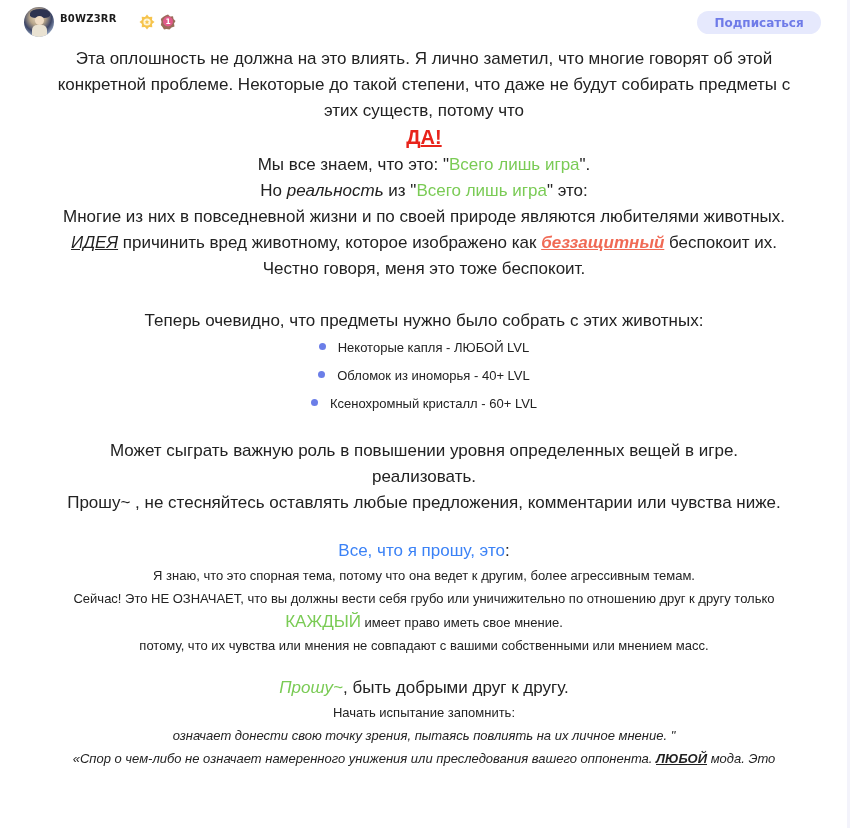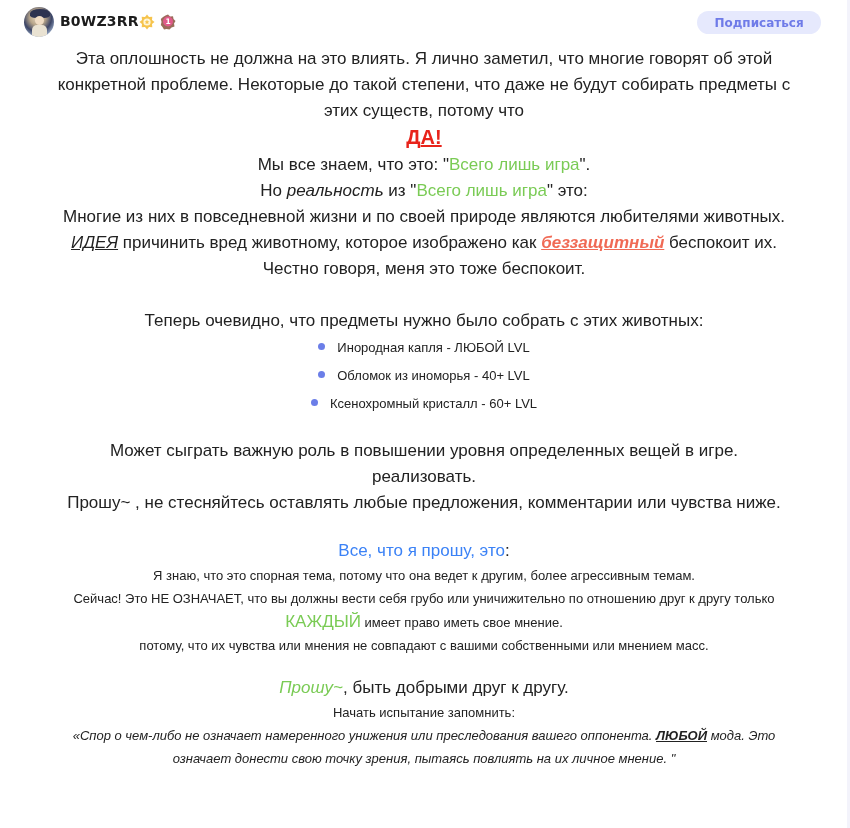--- a/index.html
+++ b/index.html
@@ -13,21 +13,21 @@
     .avatar {
       position: absolute; left: 24px; top: 7px; width: 30px; height: 30px; border-radius: 50%;
       background: radial-gradient(circle at 45% 35%, #e8d9c2 0%, #b7a58a 30%, #3c4566 55%, #9fb3cf 80%, #d9e2ee 100%);
       overflow: hidden;
     }
     .avatar .hat { position: absolute; left: 6px; top: 2px; width: 20px; height: 9px; border-radius: 50% 50% 30% 30%; background: #2d3350; }
     .avatar .face { position: absolute; left: 11px; top: 9px; width: 9px; height: 9px; border-radius: 50%; background: #f0dcc4; }
     .avatar .body { position: absolute; left: 8px; top: 18px; width: 15px; height: 14px; border-radius: 5px 5px 0 0; background: #e9e2d2; }
     .username {
       position: absolute; left: 60px; top: 13px; font-family: "DejaVu Sans", sans-serif;
-      font-weight: bold; font-size: 14px; color: #1c1c1c; letter-spacing: 0.2px;
+      font-weight: bold; font-size: 10px; color: #1c1c1c; letter-spacing: 0.2px;
     }
     .badge-star { position: absolute; left: 139px; top: 14px; width: 16px; height: 16px; }
     .badge-level { position: absolute; left: 160px; top: 14px; width: 16px; height: 16px; }
     .subscribe {
       position: absolute; left: 697px; top: 11px; width: 124px; height: 23px; border-radius: 12px;
       background: #e6e9fd; border: none; color: #6f7be8; font-family: "DejaVu Sans", sans-serif;
       font-weight: bold; font-size: 12px; cursor: pointer; padding: 0;
     }
     .content { position: absolute; left: 0; top: 46px; width: 848px; text-align: center; }
     .p { font-size: 17px; line-height: 26px; margin: 0; color: #222; }
@@ -88,21 +88,21 @@
   <p class="p">Многие из них в повседневной жизни и по своей природе являются любителями животных.</p>
   <p class="p">
     <span class="idea">ИДЕЯ</span><span> причинить вред животному, которое изображено как </span><span class="salmon">беззащитный</span><span> беспокоит их.</span>
   </p>
   <p class="p">Честно говоря, меня это тоже беспокоит.</p>
 
   <div class="gap"></div>
 
   <p class="p">Теперь очевидно, что предметы нужно было собрать с этих животных:</p>
   <ul class="items">
-    <li><span class="dot"></span><span>Инородная капля - ЛЮБОЙ LVL</span></li>
+    <li><span class="dot"></span><span>Некоторые капля - ЛЮБОЙ LVL</span></li>
     <li><span class="dot"></span><span>Обломок из иноморья - 40+ LVL</span></li>
     <li><span class="dot"></span><span>Ксенохромный кристалл - 60+ LVL</span></li>
   </ul>
 
   <div class="gap" style="height:20px"></div>
 
   <p class="p">Может сыграть важную роль в повышении уровня определенных вещей в игре.</p>
   <p class="p">реализовать.</p>
   <p class="p">Прошу~ , не стесняйтесь оставлять любые предложения, комментарии или чувства ниже.</p>
 
@@ -117,17 +117,17 @@
     <span class="green" style="font-size:17px">КАЖДЫЙ</span><span> имеет право иметь свое мнение.</span>
   </p>
   <p class="p sm">потому, что их чувства или мнения не совпадают с вашими собственными или мнением масс.</p>
 
   <div class="gap" style="height:18px"></div>
 
   <p class="p">
     <span class="green italic">Прошу~</span><span>, быть добрыми друг к другу.</span>
   </p>
   <p class="p sm">Начать испытание запомнить:</p>
+  <p class="p sm italic">означает донести свою точку зрения, пытаясь повлиять на их личное мнение. "</p>
   <p class="p sm italic">
     <span>«Спор о чем-либо не означает намеренного унижения или преследования вашего оппонента. </span><span class="bold-ul">ЛЮБОЙ</span><span> мода. Это</span>
   </p>
-  <p class="p sm italic">означает донести свою точку зрения, пытаясь повлиять на их личное мнение. "</p>
 </div>
 
 </body></html>

